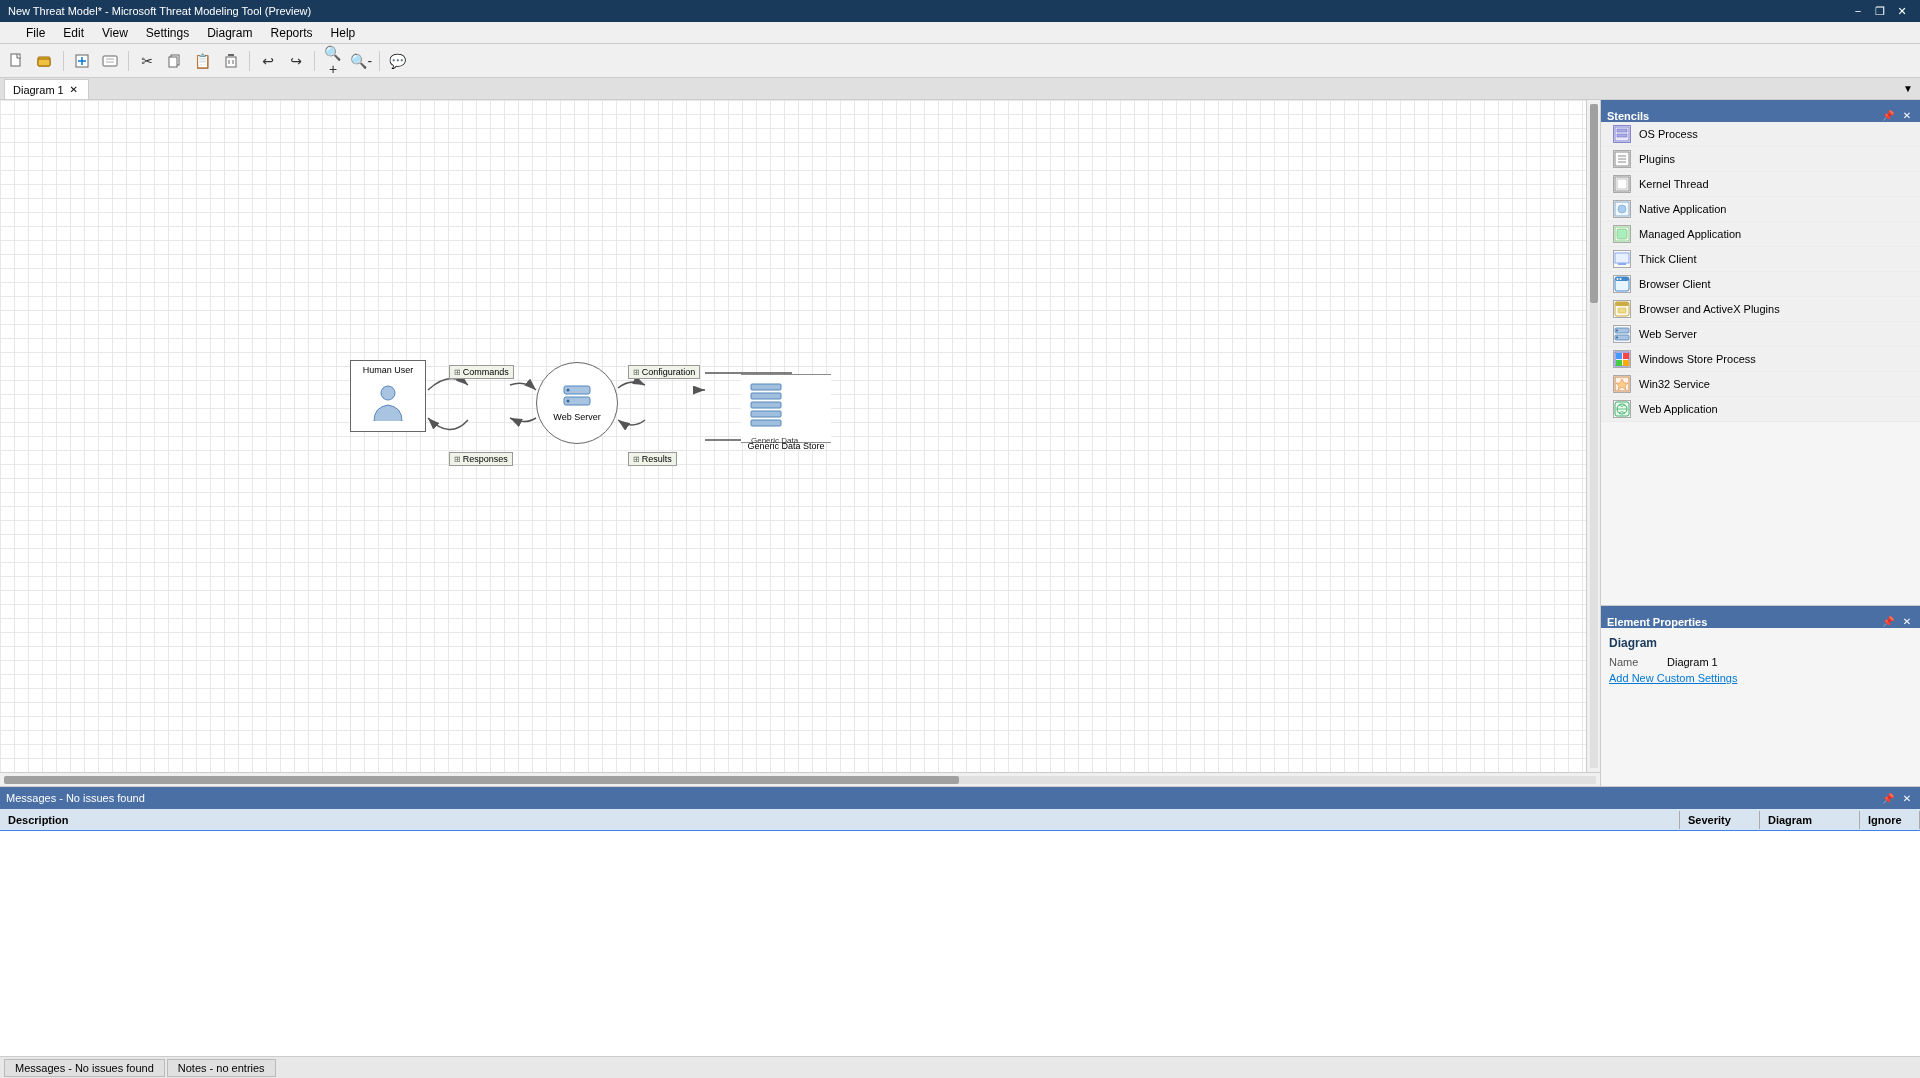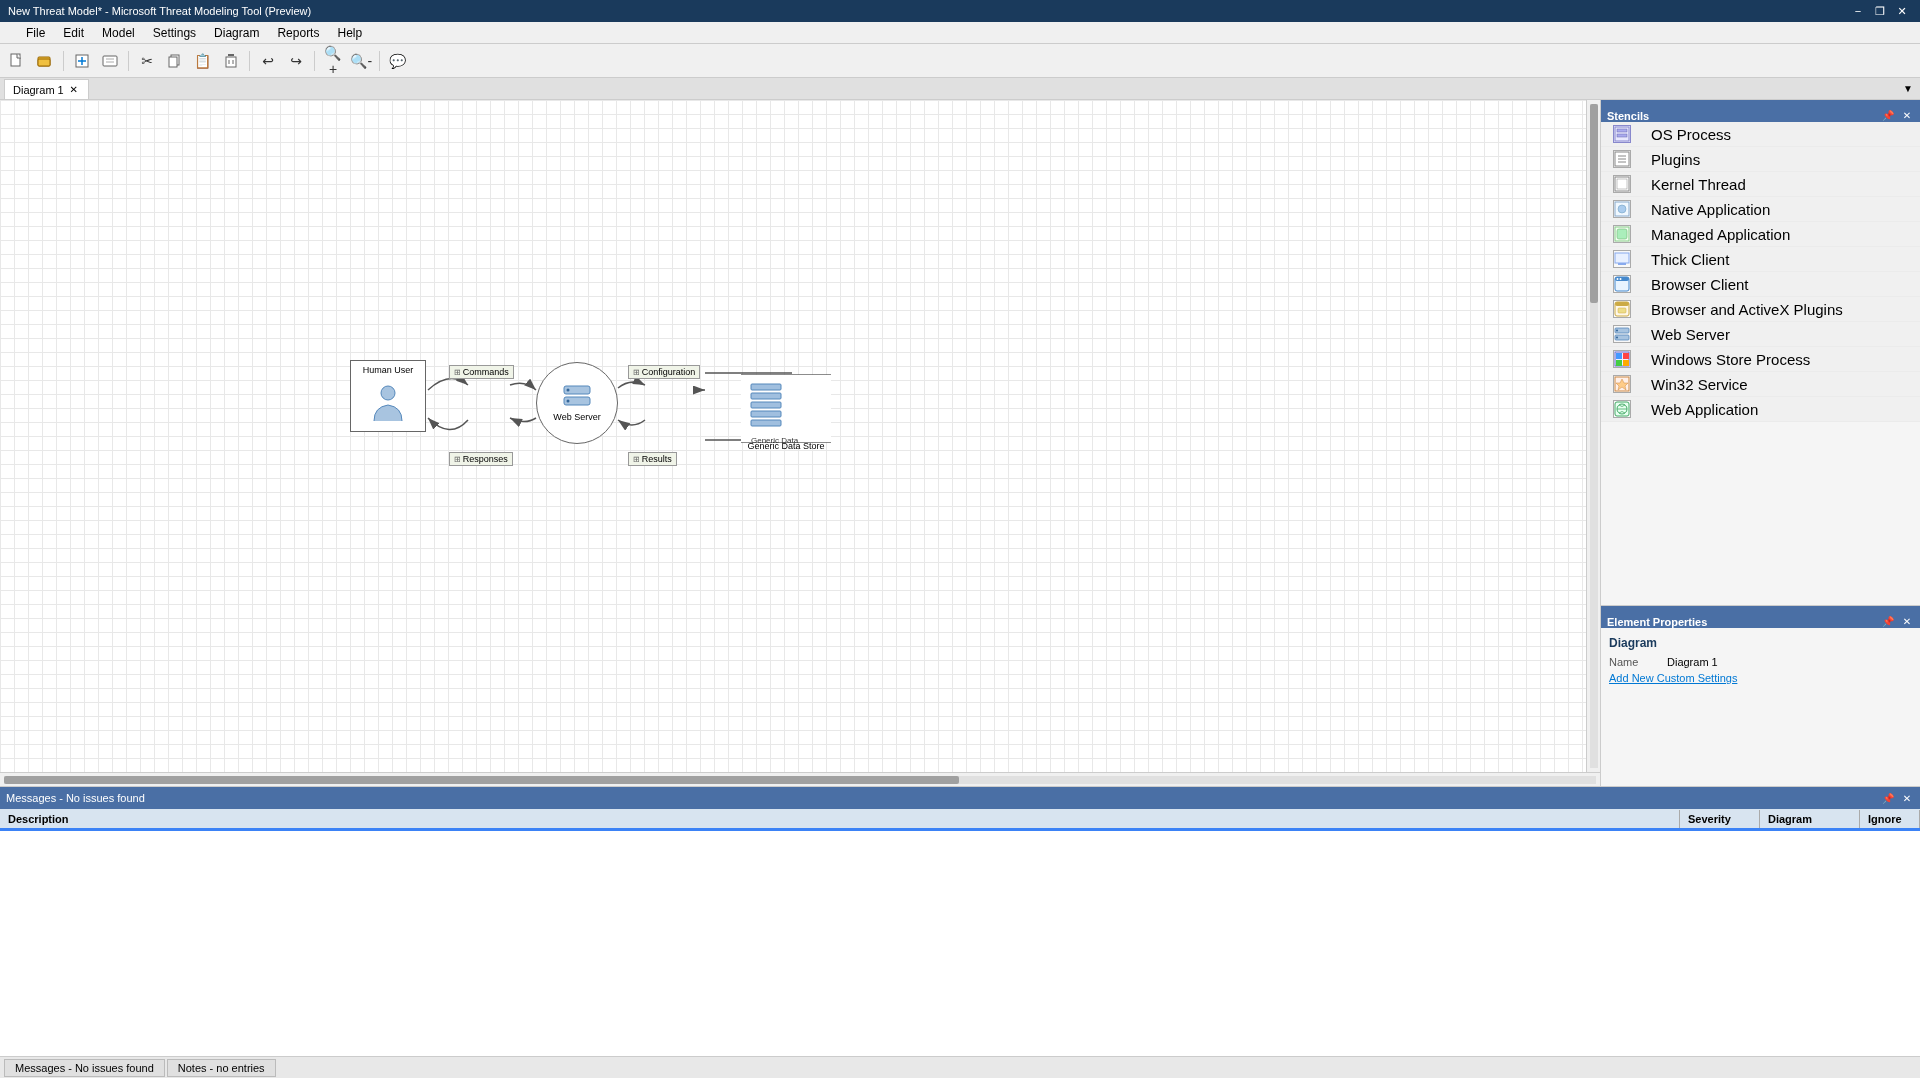--- a/index.html
+++ b/index.html
@@ -213,22 +213,22 @@
     }
     .category-icon {
       width: 16px; height: 16px;
     }
 
     .stencil-item {
       display: flex;
       align-items: center;
       padding: 3px 12px;
       cursor: pointer;
-      font-size: 15px;
-      gap: 20px;
+      font-size: 11px;
+      gap: 8px;
       border-bottom: 1px solid #ebebeb;
     }
     .stencil-icon {
       width: 18px; height: 18px;
       border: 1px solid #aaa;
       background: #f8f8f8;
       display: flex; align-items: center; justify-content: center;
       font-size: 9px;
     }
 
@@ -285,21 +285,21 @@
       display: flex;
       align-items: center;
       justify-content: space-between;
       padding: 0 6px;
       font-size: 11px;
     }
     .messages-header-controls { display: flex; gap: 4px; }
     .messages-columns {
       display: flex;
       background: #d8e4f0;
-      border-bottom: 3px solid #3b82f6;
+      border-bottom: 1px solid #3b82f6;
       height: 22px;
       align-items: center;
     }
     .msg-col {
       padding: 3px 8px;
       font-size: 11px;
       font-weight: bold;
       border-right: 1px solid #aaa;
     }
     .msg-col-desc { flex: 1; }
@@ -450,21 +450,21 @@
   <div id="titlebar-controls">
     <button class="titlebar-btn">−</button>
     <button class="titlebar-btn">❐</button>
     <button class="titlebar-btn close">✕</button>
   </div>
 </div>
 
 <div id="menubar">
   <span class="menu-item">File</span>
   <span class="menu-item">Edit</span>
-  <span class="menu-item">Model</span>
+  <span class="menu-item">View</span>
   <span class="menu-item">Settings</span>
   <span class="menu-item">Diagram</span>
   <span class="menu-item">Reports</span>
   <span class="menu-item">Help</span>
 </div>
 
 <div id="toolbar">
   <button class="toolbar-btn" title="New">
     <svg width="16" height="16" viewBox="0 0 16 16">
         <rect x="2" y="1" width="9" height="12" fill="white" stroke="#666" stroke-width="1"></rect>

